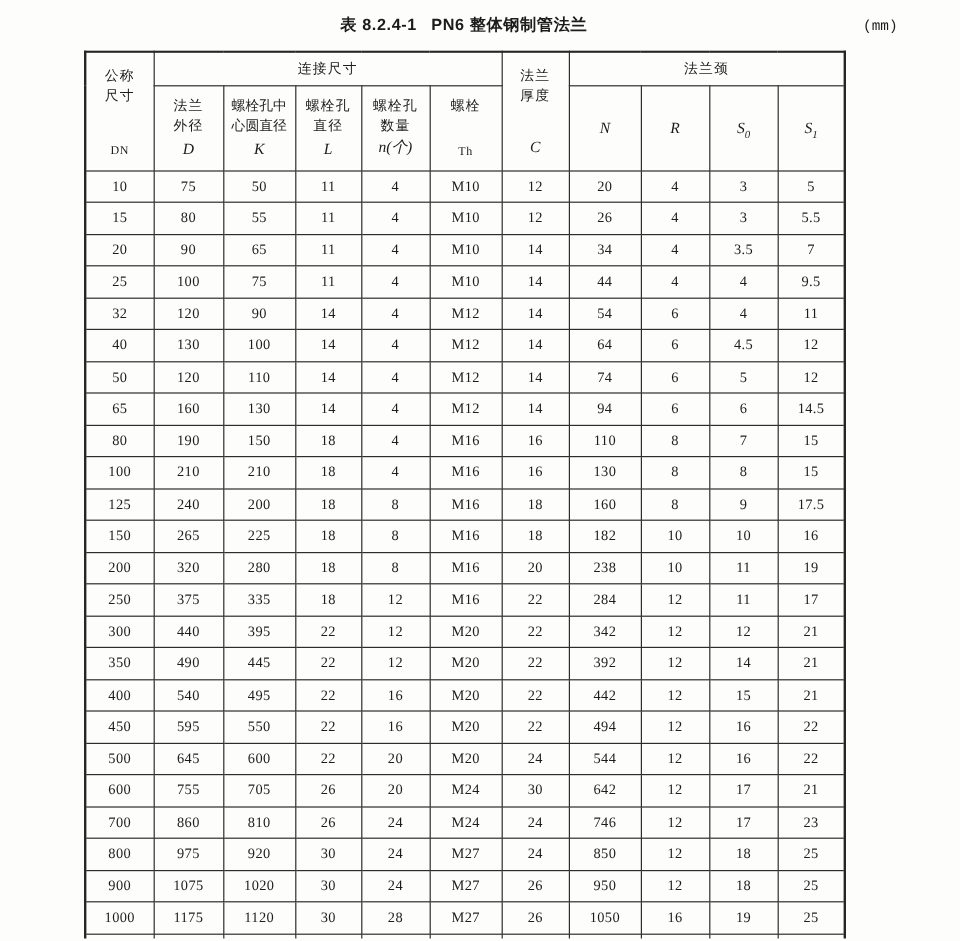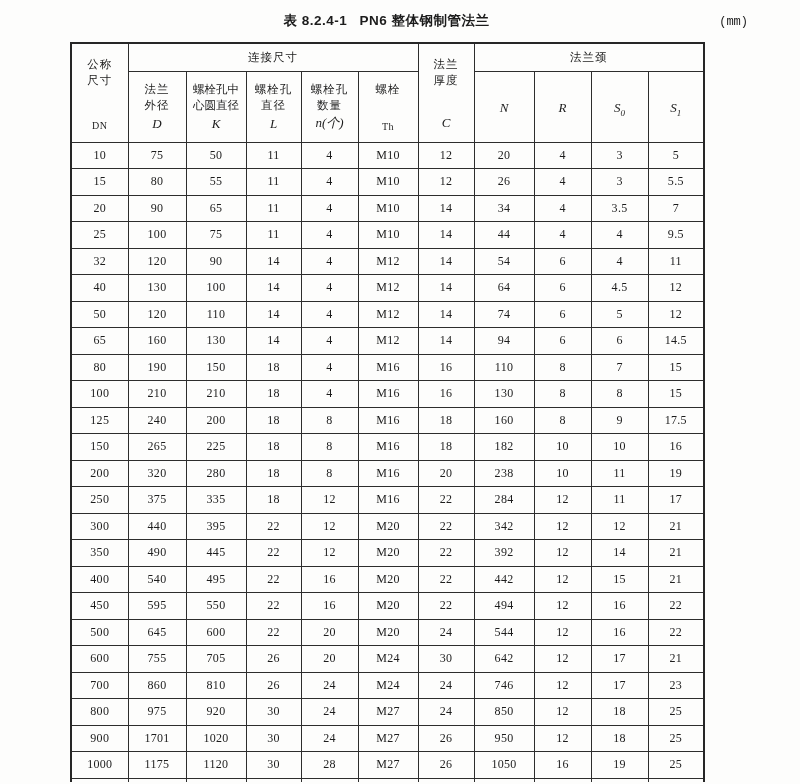--- a/index.html
+++ b/index.html
@@ -460,21 +460,21 @@
             <td>24</td>
             <td>M27</td>
             <td>24</td>
             <td>850</td>
             <td>12</td>
             <td>18</td>
             <td>25</td>
           </tr>
           <tr>
             <td>900</td>
-            <td>1701</td>
+            <td>1075</td>
             <td>1020</td>
             <td>30</td>
             <td>24</td>
             <td>M27</td>
             <td>26</td>
             <td>950</td>
             <td>12</td>
             <td>18</td>
             <td>25</td>
           </tr>

